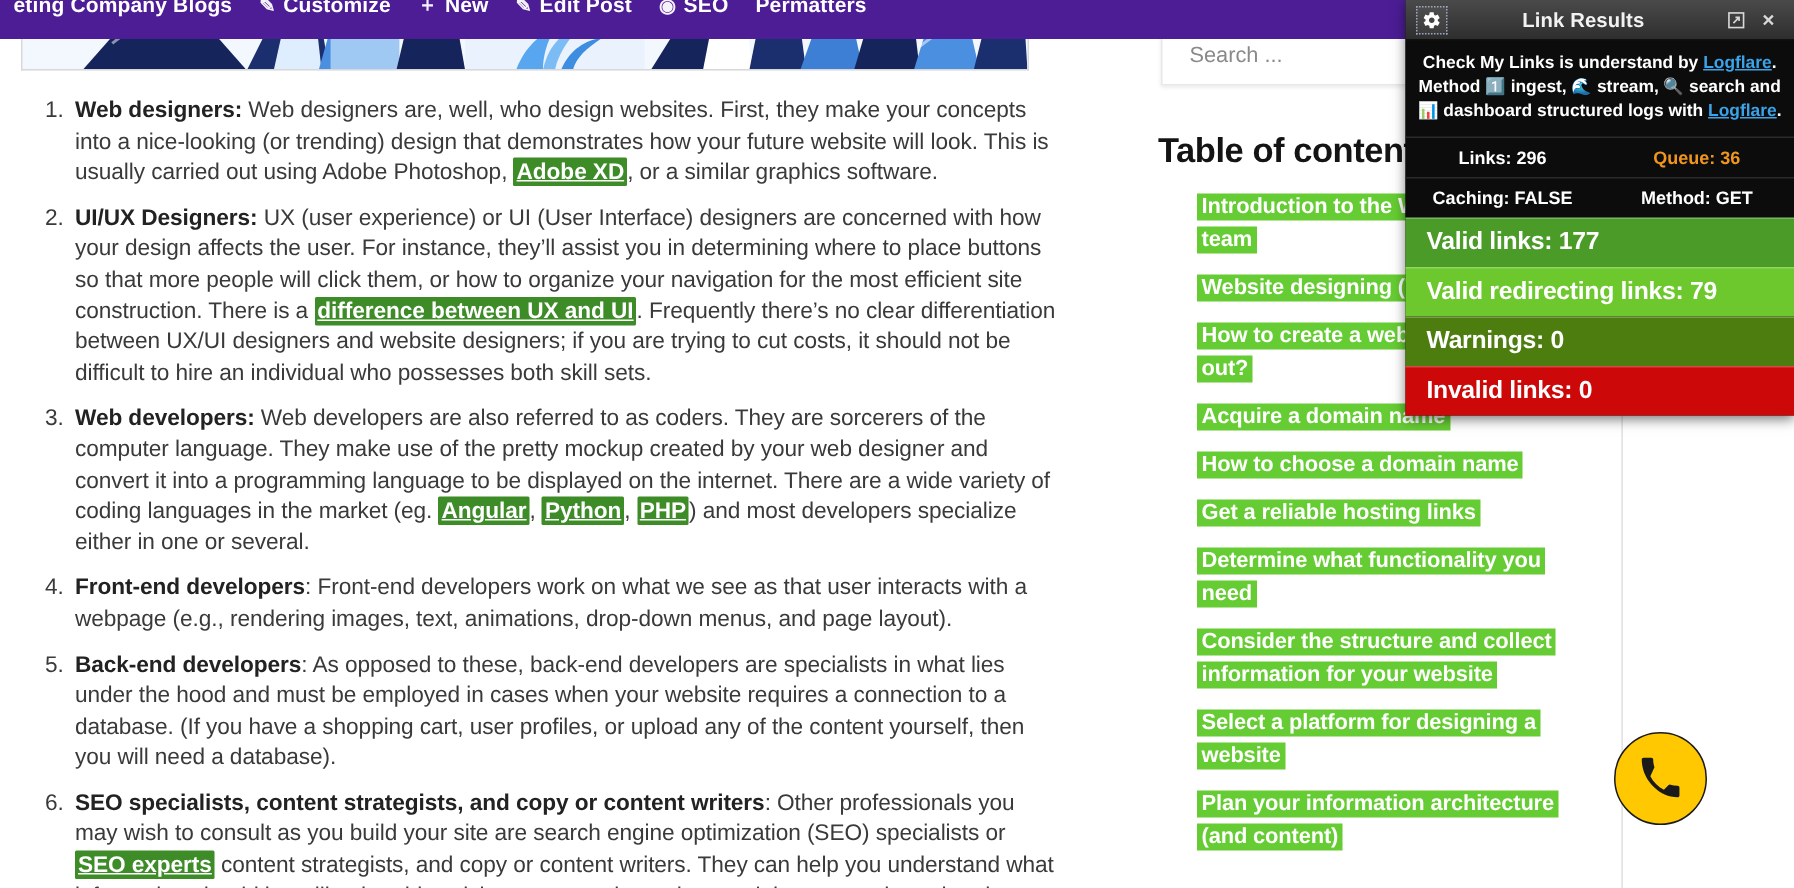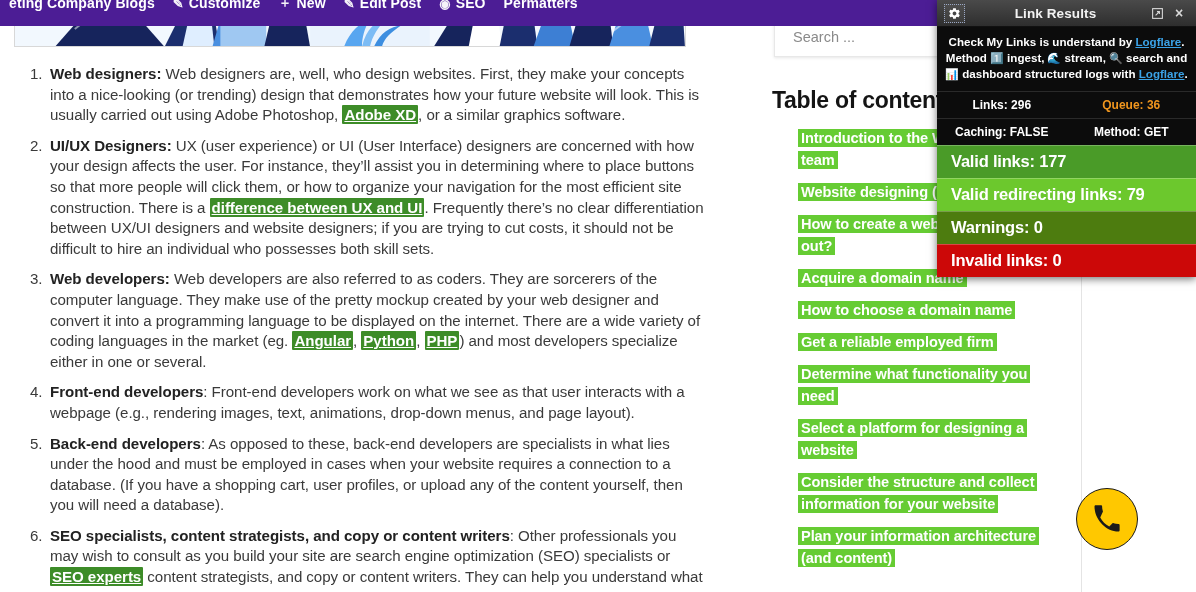--- a/index.html
+++ b/index.html
@@ -340,24 +340,24 @@
     </div>
 
     <div id="toc-title">Table of contents</div>
 
     <ul id="toc-list">
         <li><a href="#">Introduction to the Web Development team</a></li>
         <li><a href="#">Website designing (The team)</a></li>
         <li><a href="#">How to create a website and stand out?</a></li>
         <li><a href="#">Acquire a domain name</a></li>
         <li><a href="#">How to choose a domain name</a></li>
-        <li><a href="#">Get a reliable employed firm</a></li>
+        <li><a href="#">Get a reliable hosting links</a></li>
         <li><a href="#">Determine what functionality you need</a></li>
+        <li><a href="#">Consider the structure and collect information for your website</a></li>
         <li><a href="#">Select a platform for designing a website</a></li>
-        <li><a href="#">Consider the structure and collect information for your website</a></li>
         <li><a href="#">Plan your information architecture (and content)</a></li>
       </ul>
   </div>
   <div id="sb-divider"></div>
 
   <div id="callbtn">
     <svg viewBox="0 0 24 24">
       <path fill="#1a1a1a" d="M6.6 10.8c1.6 3.1 4.1 5.6 7.2 7.2l2.4-2.4c.3-.3.7-.4 1.1-.3 1.2.4 2.5.6 3.8.6.6 0 1 .4 1 1V21c0 .6-.4 1-1 1C11.3 22 2 12.7 2 1.9c0-.6.4-1 1-1h4.1c.6 0 1 .4 1 1 0 1.3.2 2.6.6 3.8.1.4 0 .8-.3 1.1L6.6 10.8z"></path>
     </svg>
   </div>

